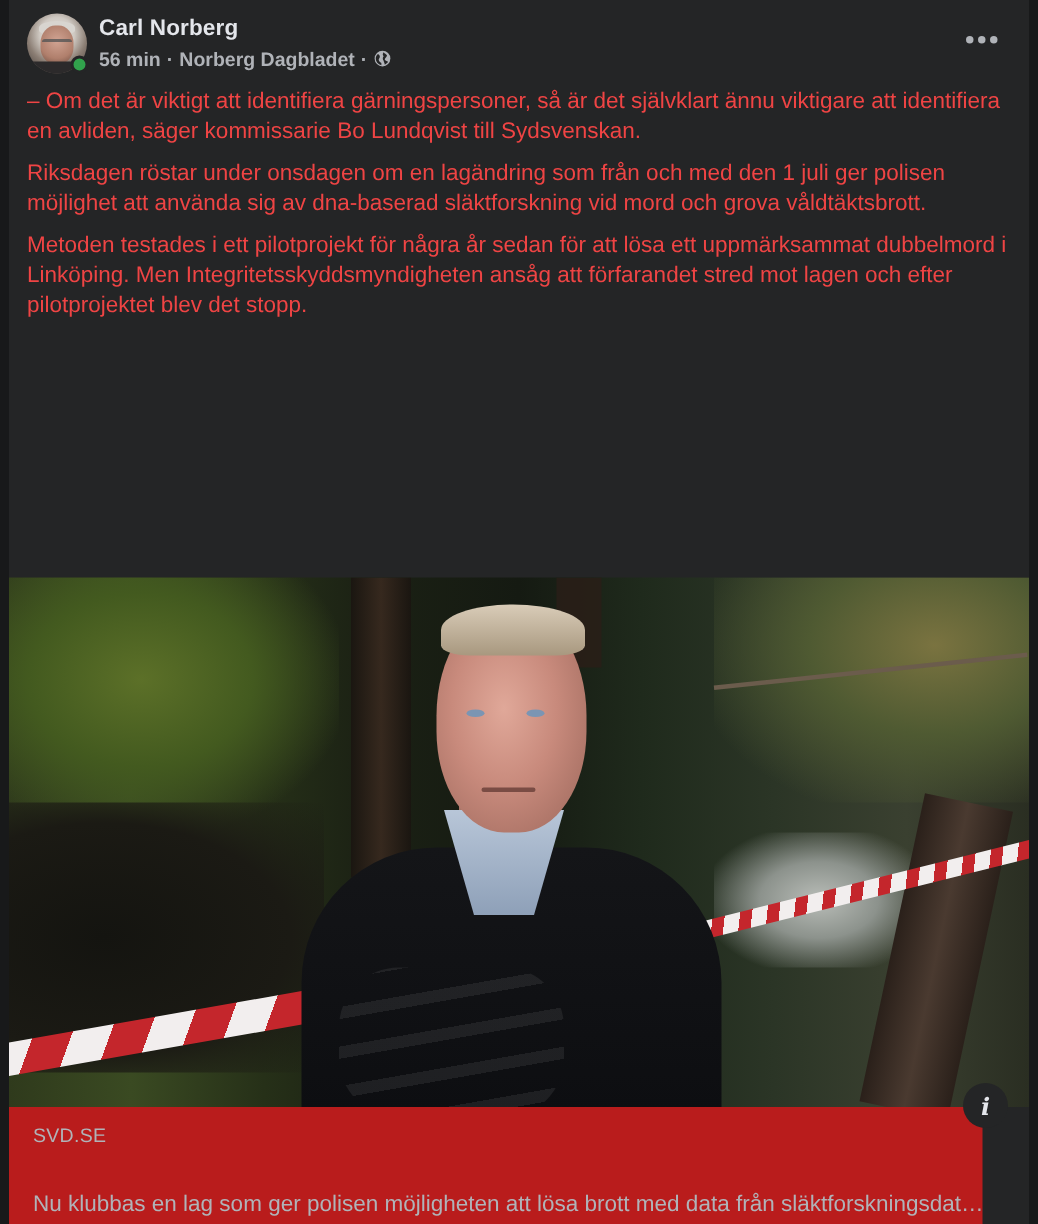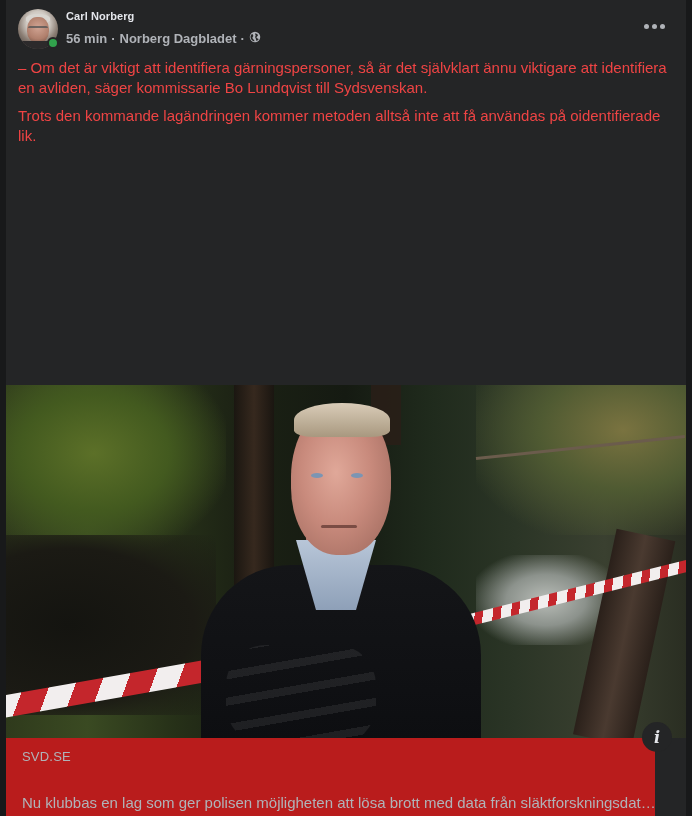--- a/index.html
+++ b/index.html
@@ -34,26 +34,26 @@
   }
   .avatar .shirt {
     position: absolute; left: 2px; top: 32px; width: 36px; height: 12px; background: #2c2a2b;
   }
   .online-dot {
     position: absolute; left: 41px; top: 37px; width: 12px; height: 12px;
     border-radius: 50%; background: #31a24c; border: 2px solid #242526;
   }
   .author {
     position: absolute; left: 60px; top: 10px;
-    font-size: 11px; font-weight: bold; color: #e4e6eb; letter-spacing: .1px;
+    font-size: 15px; font-weight: bold; color: #e4e6eb; letter-spacing: .1px;
   }
   .meta {
     position: absolute; left: 60px; top: 31px; height: 16px;
     font-size: 13px; font-weight: bold; color: #b0b3b8;
-    display: flex; white-space: nowrap;
+    display: flex; align-items: center; white-space: nowrap;
   }
   .meta .sep { margin: 0 4px; }
   .globe-icon { width: 12px; height: 12px; display: inline-block; }
   .more-button {
     position: absolute; left: 634px; top: 14px; width: 28px; height: 24px;
     display: flex; align-items: center; justify-content: center; gap: 3px; cursor: pointer;
   }
   .more-button span { width: 5px; height: 5px; border-radius: 50%; background: #b0b3b8; }
 
   
@@ -194,21 +194,22 @@
     </div>
     <div class="more-button">
       <span></span>
       <span></span>
       <span></span>
     </div>
   </div>
 
   <div class="body-text">
     <p>– Om det är viktigt att identifiera gärningspersoner, så är det självklart ännu viktigare att identifiera en avliden, säger kommissarie Bo Lundqvist till Sydsvenskan.</p>
-    <p>Trots den kommande lagändringen kommer metoden alltså inte att få användas på oidentifierade lik.</p>
+    <p>Riksdagen röstar under onsdagen om en lagändring som från och med den 1 juli ger polisen möjlighet att använda sig av dna-baserad släktforskning vid mord och grova våldtäktsbrott.</p>
+    <p>Metoden testades i ett pilotprojekt för några år sedan för att lösa ett uppmärksammat dubbelmord i Linköping. Men Integritetsskyddsmyndigheten ansåg att förfarandet stred mot lagen och efter pilotprojektet blev det stopp.</p>
   </div>
 
   <div class="photo" title="Man in black jacket standing in front of a forest crime scene with red-and-white police tape">
     <div class="foliage-left"></div>
     <div class="dark-ground"></div>
     <div class="trunk-left"></div>
     <div class="trunk-mid"></div>
     <div class="foliage-right"></div>
     <div class="water"></div>
     <div class="branch"></div>

